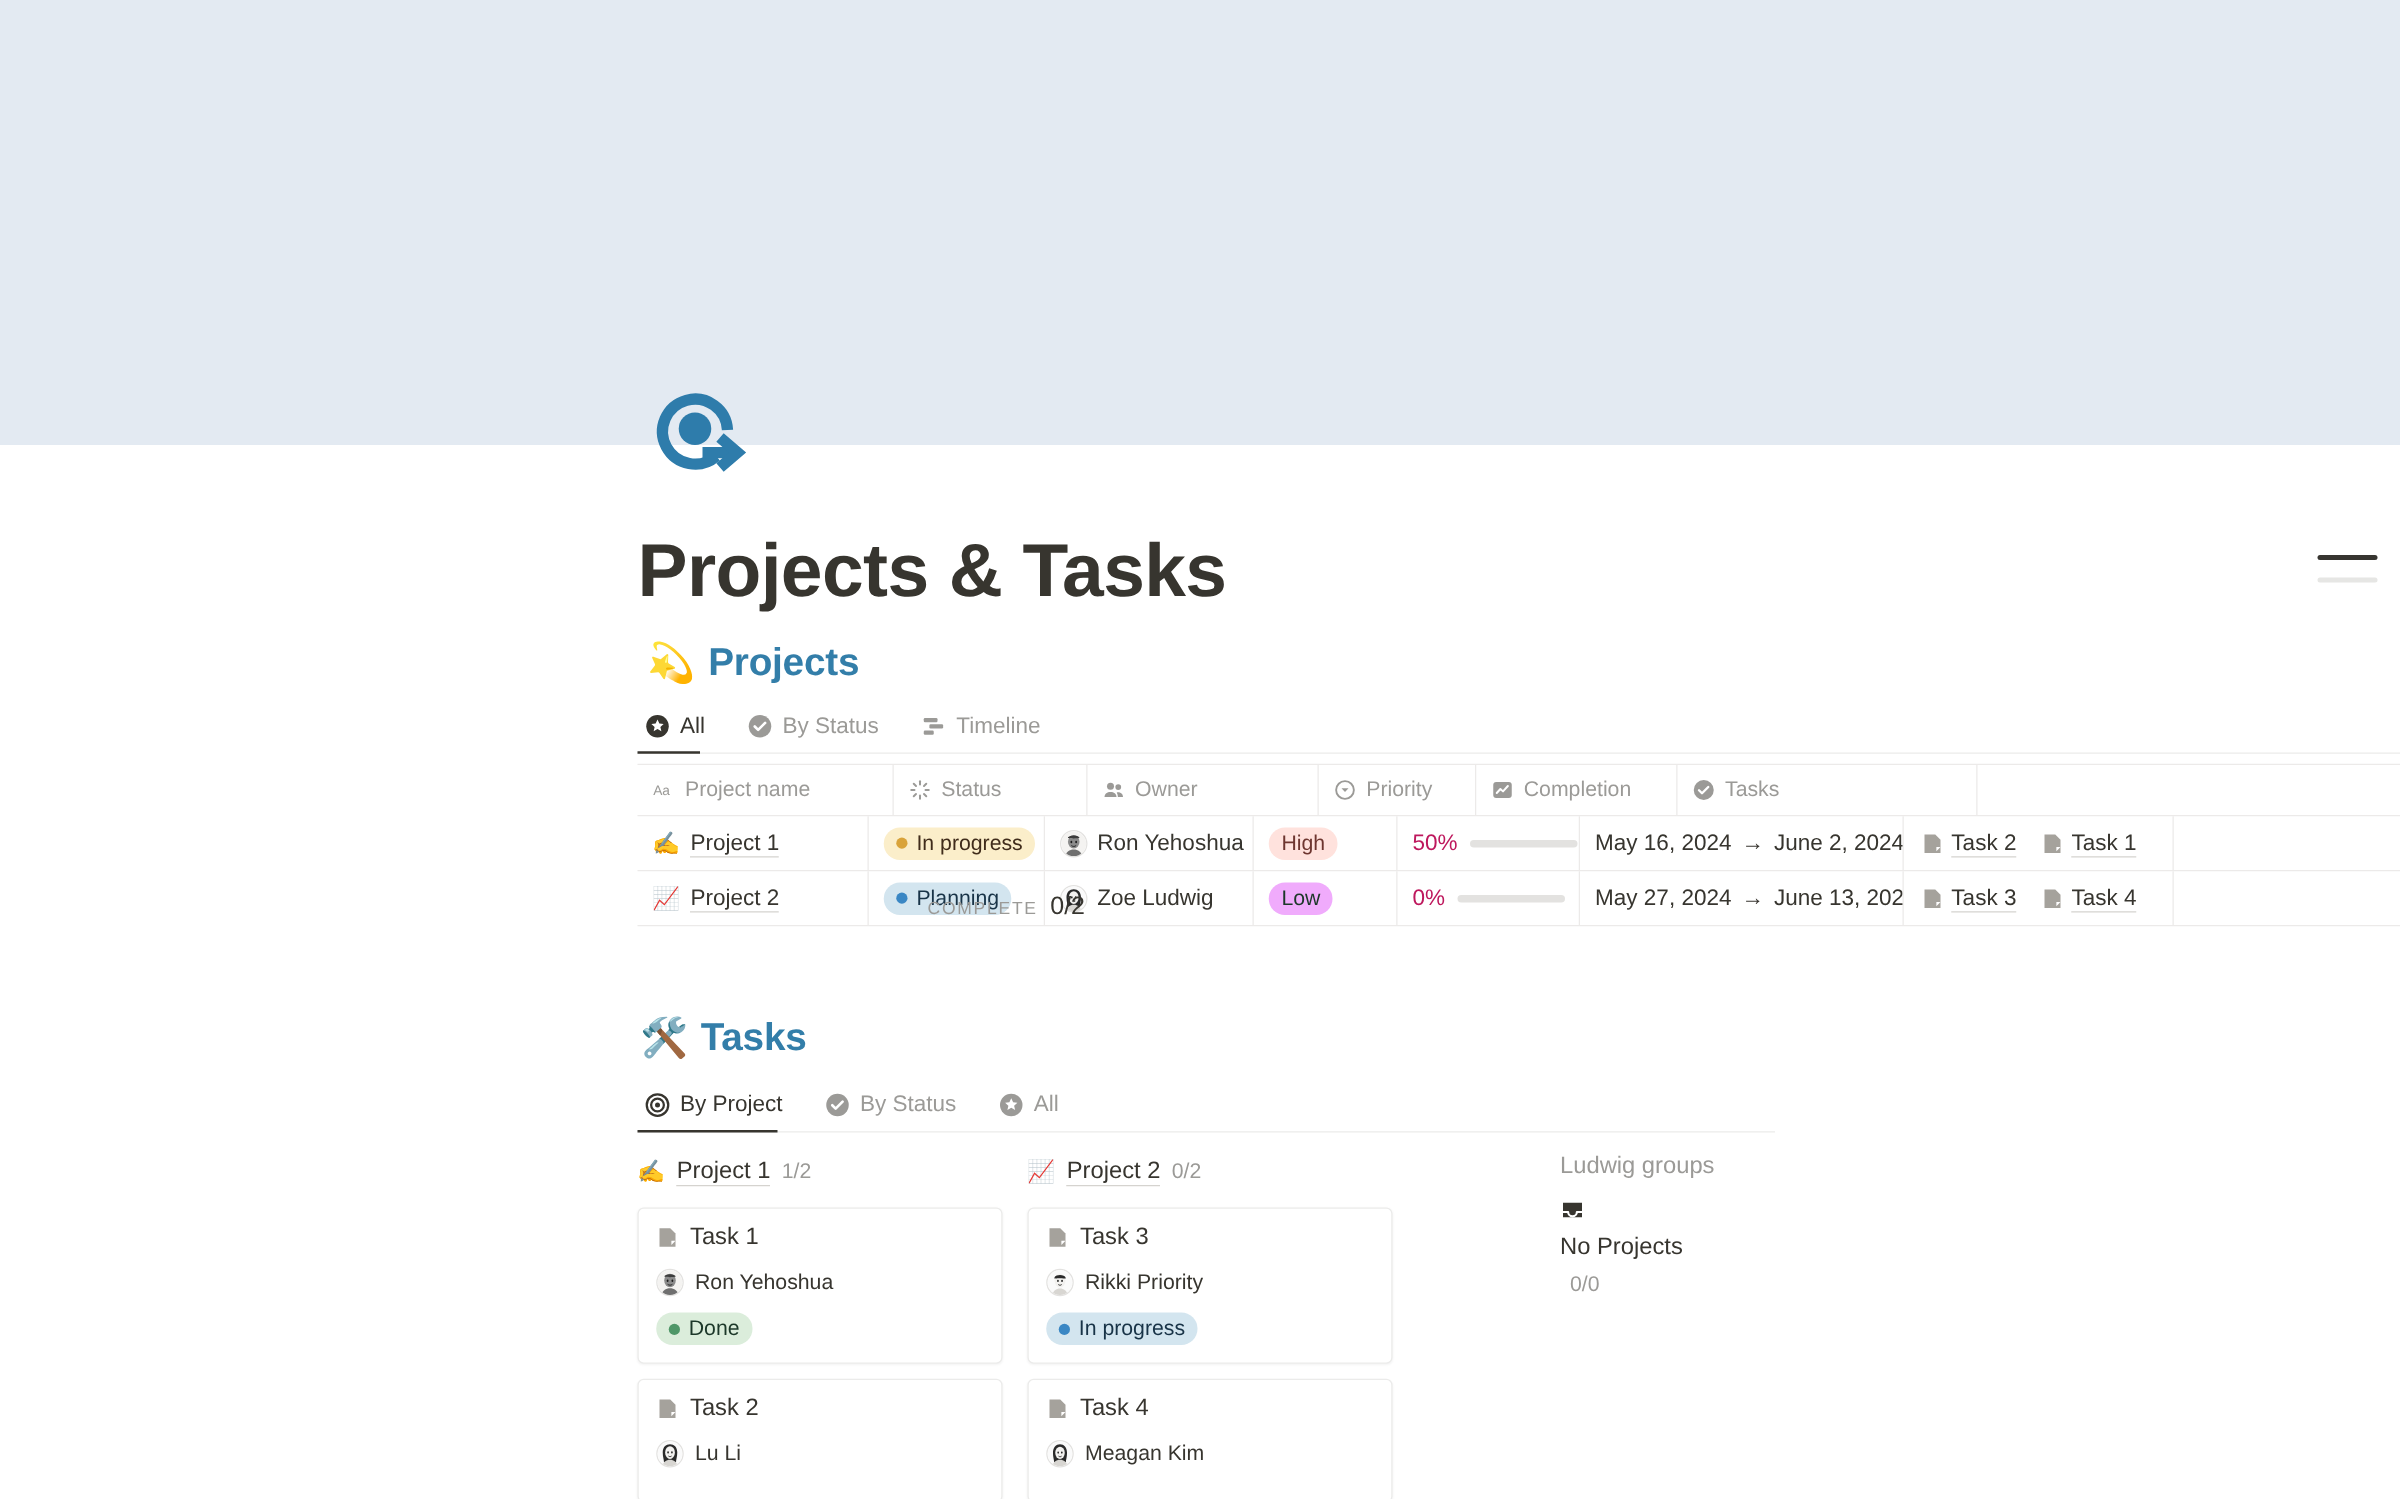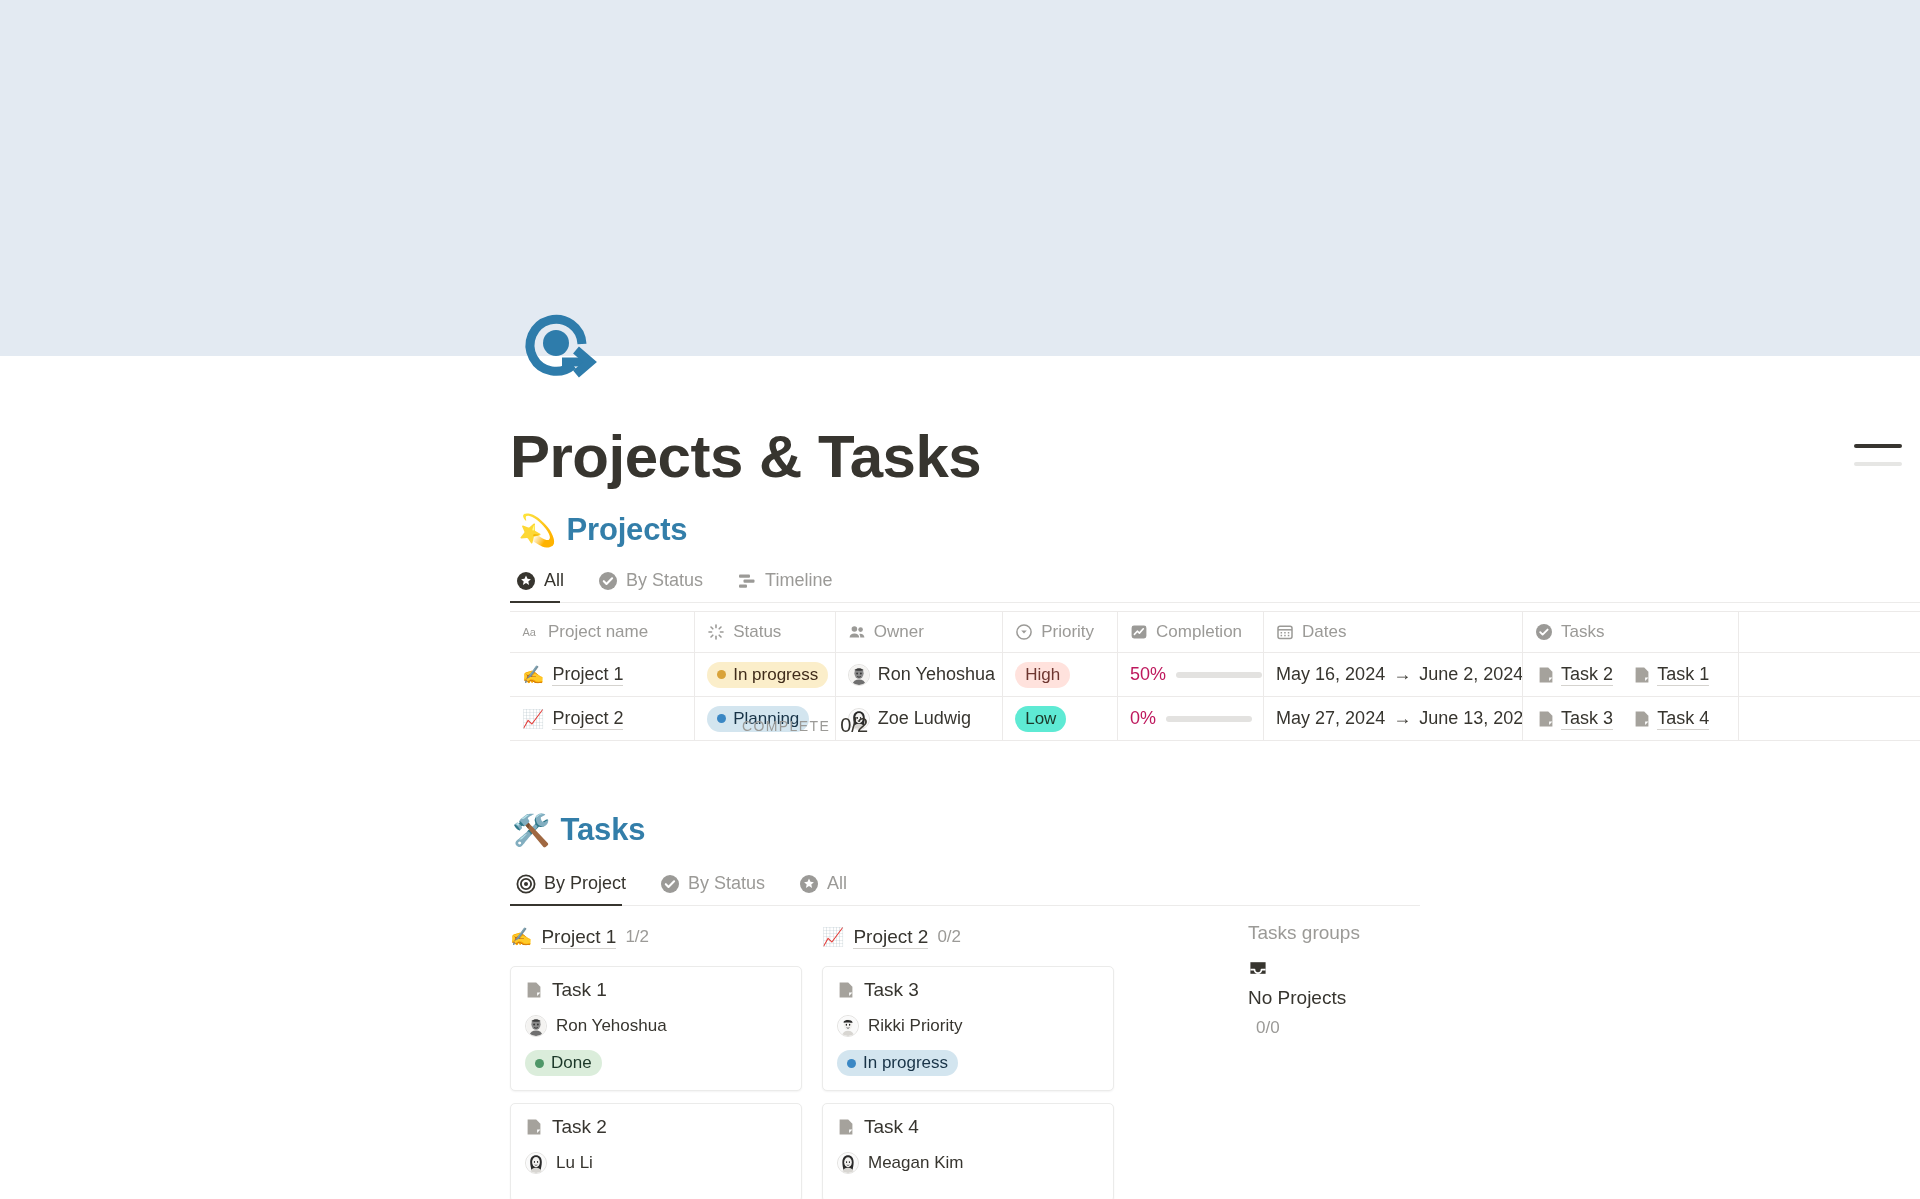--- a/index.html
+++ b/index.html
@@ -115,21 +115,21 @@
   .dot { width: 9px; height: 9px; border-radius: 50%; flex: none; }
   .pill-inprogress { background: #fbeeca; color: #402c1b; }
   .pill-inprogress .dot { background: #d9a33a; }
   .pill-planning { background: #d3e5ef; color: #183347; }
   .pill-planning .dot { background: #3a87c4; }
   .pill-done { background: #dbeddb; color: #1c3829; }
   .pill-done .dot { background: #4f9768; }
   .pill-inprogress-blue { background: #d3e5ef; color: #183347; }
   .pill-inprogress-blue .dot { background: #3a87c4; }
   .pill-high { background: #ffe2dd; color: #6e3630; }
-  .pill-low { background: #5eead4; color: #1c3829; }
+  .pill-low { background: #f0abfc; color: #1c3829; }
 
   .avatar {
     width: 22px; height: 22px; border-radius: 50%; flex: none;
     overflow: hidden; background: #fff;
     border: 1px solid #e3e2e0;
     display: inline-flex; align-items: center; justify-content: center;
   }
   .avatar svg { display: block; }
 
   .progress-wrap { display: flex; align-items: center; gap: 10px; }
@@ -304,37 +304,20 @@
       </div>
       <div class="tcell c-completion">
         <span class="hicon">
           <svg viewBox="0 0 18 18" width="18" height="18">
               <rect x="1.6" y="2.6" width="14.8" height="12.8" rx="2.4" fill="#9b9a97"></rect>
               <path d="M4.4 11.4l2.9-3.2 2.1 1.9 3.9-4.3" fill="none" stroke="#fff" stroke-width="1.6" stroke-linecap="round" stroke-linejoin="round"></path>
             </svg>
         </span>
         <span>Completion</span>
       </div>
-      <div class="tcell c-dates">
-        <span class="hicon">
-          <svg viewBox="0 0 18 18" width="18" height="18">
-              <rect x="2" y="3.2" width="14" height="12.2" rx="2" fill="none" stroke="#9b9a97" stroke-width="1.5"></rect>
-              <line x1="2" y1="6.8" x2="16" y2="6.8" stroke="#9b9a97" stroke-width="1.5"></line>
-              <g fill="#9b9a97">
-                <rect x="4.6" y="9" width="1.5" height="1.5"></rect>
-                <rect x="8.2" y="9" width="1.5" height="1.5"></rect>
-                <rect x="11.8" y="9" width="1.5" height="1.5"></rect>
-                <rect x="4.6" y="11.8" width="1.5" height="1.5"></rect>
-                <rect x="8.2" y="11.8" width="1.5" height="1.5"></rect>
-                <rect x="11.8" y="11.8" width="1.5" height="1.5"></rect>
-              </g>
-            </svg>
-        </span>
-        <span>Dates</span>
-      </div>
       <div class="tcell c-tasks">
         <span class="hicon">
           <svg viewBox="0 0 18 18" width="18" height="18">
               <circle cx="9" cy="9" r="8" fill="#9b9a97"></circle>
               <path d="M5.2 9.2l2.4 2.4 5-5" fill="none" stroke="#fff" stroke-width="1.9" stroke-linecap="round" stroke-linejoin="round"></path>
             </svg>
         </span>
         <span>Tasks</span>
       </div>
       <div class="tcell c-pad"></div>
@@ -635,21 +618,21 @@
                 <path d="M4.2 22c.8-3.8 3.4-5.8 6.8-5.8s6 2 6.8 5.8z" fill="#d8d6d2"></path>
               </svg>
           </span>
           <span>Meagan Kim</span>
         </div>
       </div>
     </div>
   </div>
 
   <div class="hidden-groups" style="left:1248px; top:566px;">
-    <div class="hg-label">Tasks groups</div>
+    <div class="hg-label">Ludwig groups</div>
     <div class="hg-item">
       <span class="hg-icon">
         <svg viewBox="0 0 20 20" width="20" height="20">
             <path d="M2.4 4.2h15.2v11.6H2.4z" fill="#37352f"></path>
             <path d="M2.4 11.6h4.1a3.5 3.5 0 0 0 7 0h4.1" fill="none" stroke="#ffffff" stroke-width="1.7" stroke-linejoin="round"></path>
           </svg>
       </span>
       <span>No Projects</span>
       <span class="hg-count">0/0</span>
     </div>

